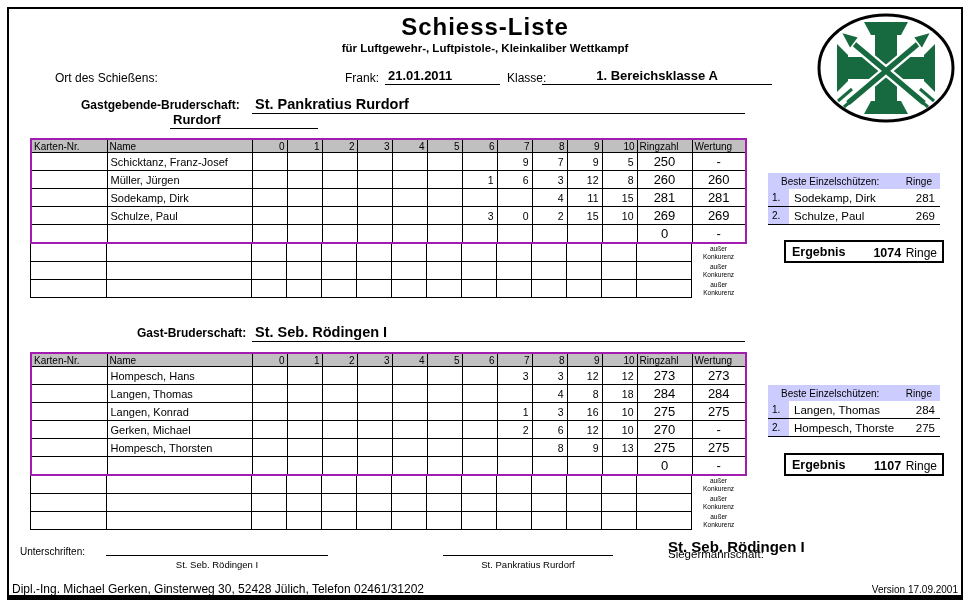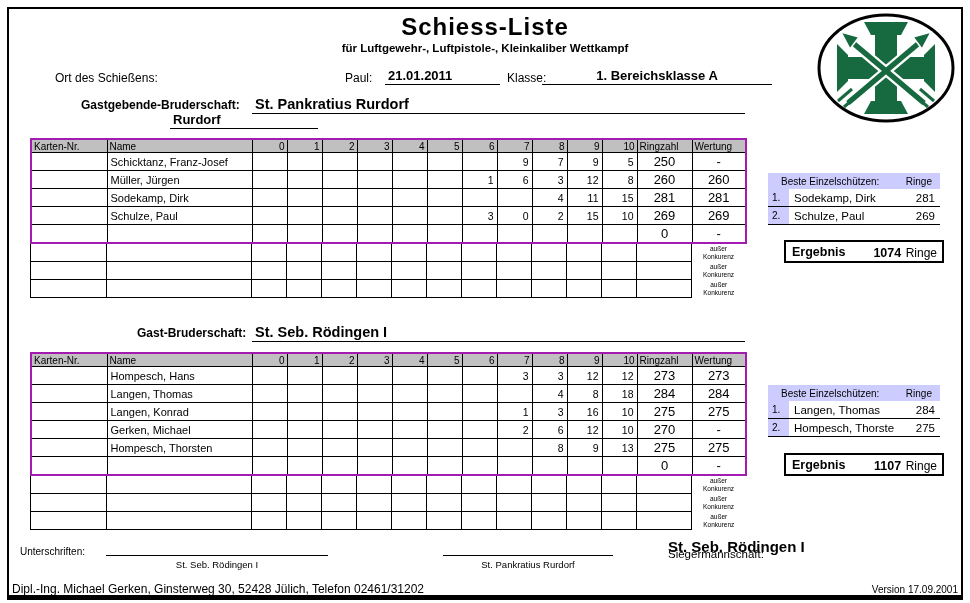--- a/index.html
+++ b/index.html
@@ -102,21 +102,21 @@
       <line x1="46" y1="85" x2="32" y2="97"></line>
       <line x1="40" y1="79" x2="26" y2="91"></line>
     </g>
   </g>
 </svg>
 
 <span class="lbl" style="left:55px;top:71px;">Ort des Schießens:</span>
 <div class="field" style="left:170px;top:65px;width:148px;margin-top:44px;">
   <span class="v">Rurdorf</span>
 </div>
-<span class="lbl" style="left:345px;top:71px;">Paul:</span>
+<span class="lbl" style="left:345px;top:71px;">Frank:</span>
 <div class="field" style="left:385px;top:65px;width:115px;">
   <span class="v">21.01.2011</span>
 </div>
 <span class="lbl" style="left:507px;top:71px;">Klasse:</span>
 <div class="field center" style="left:542px;top:65px;width:230px;">
   <span class="v">1. Bereichsklasse A</span>
 </div>
 
 <span class="lbl bold" style="left:81px;top:98px;">Gastgebende-Bruderschaft:</span>
 <div class="field big" style="left:252px;top:94px;width:493px;">

